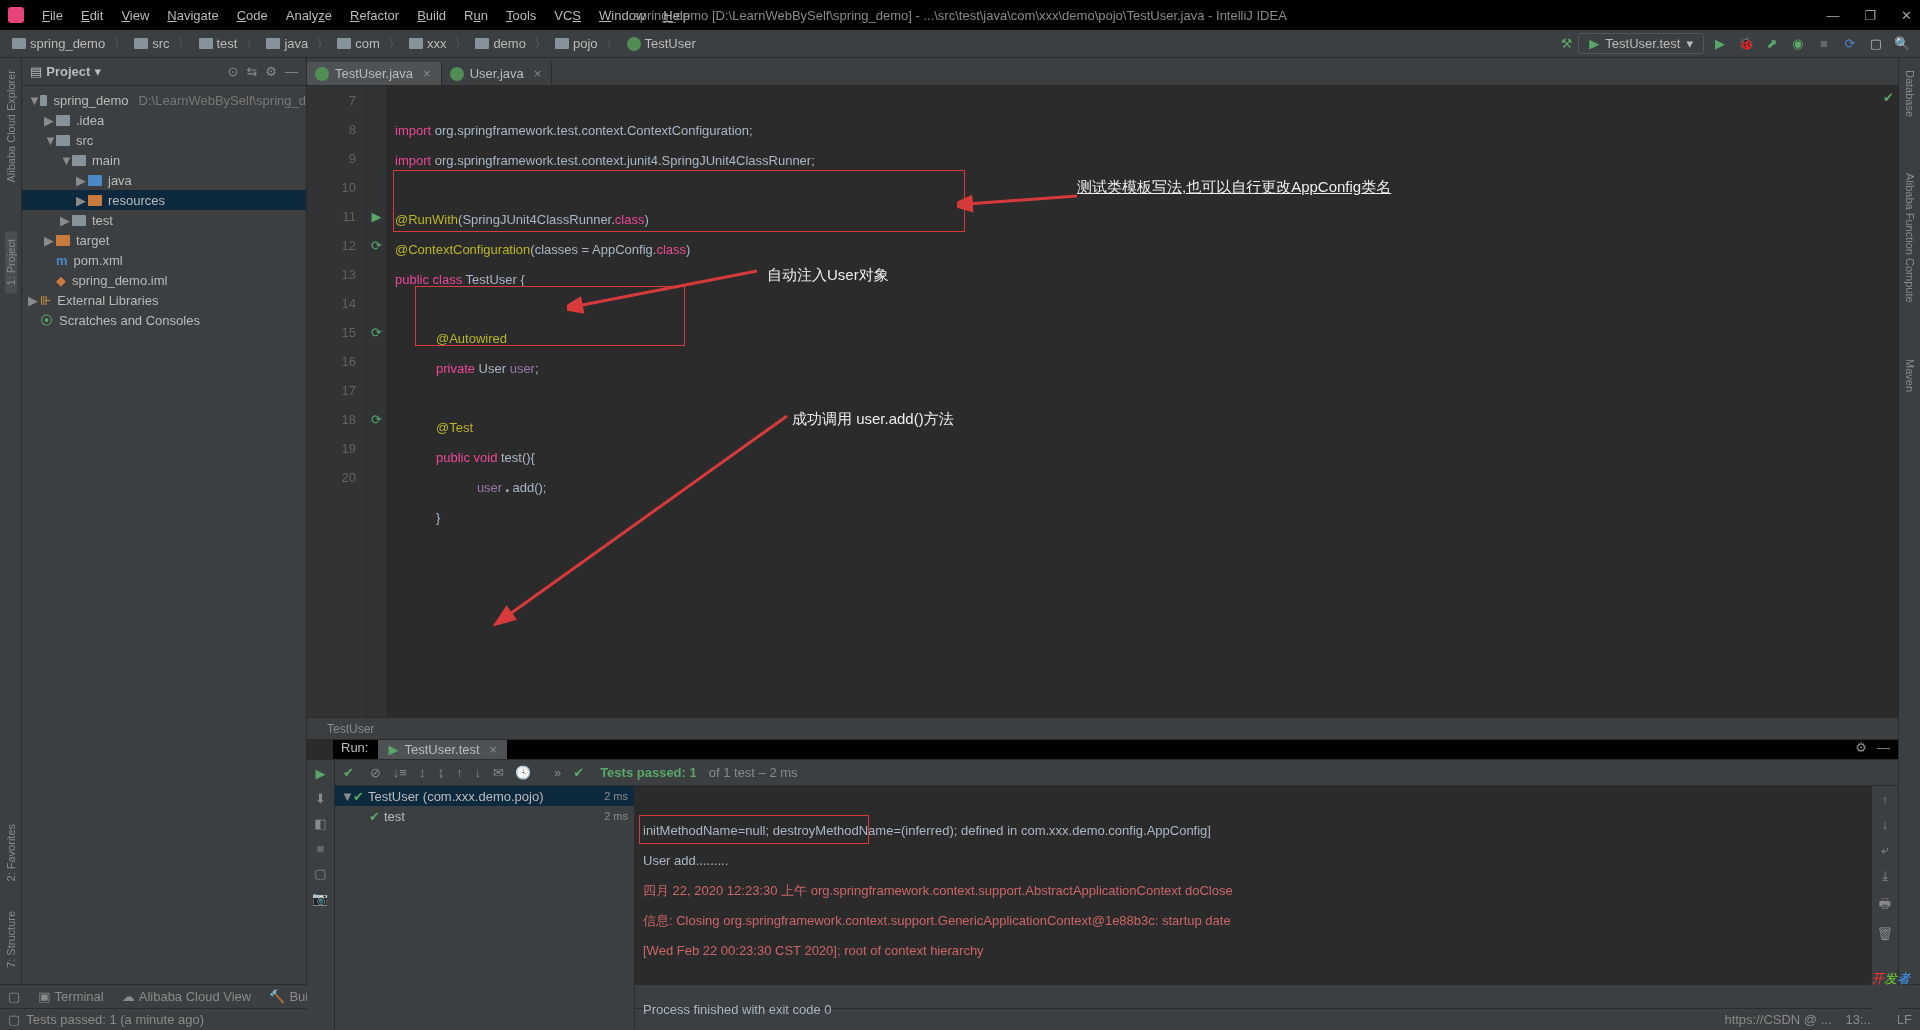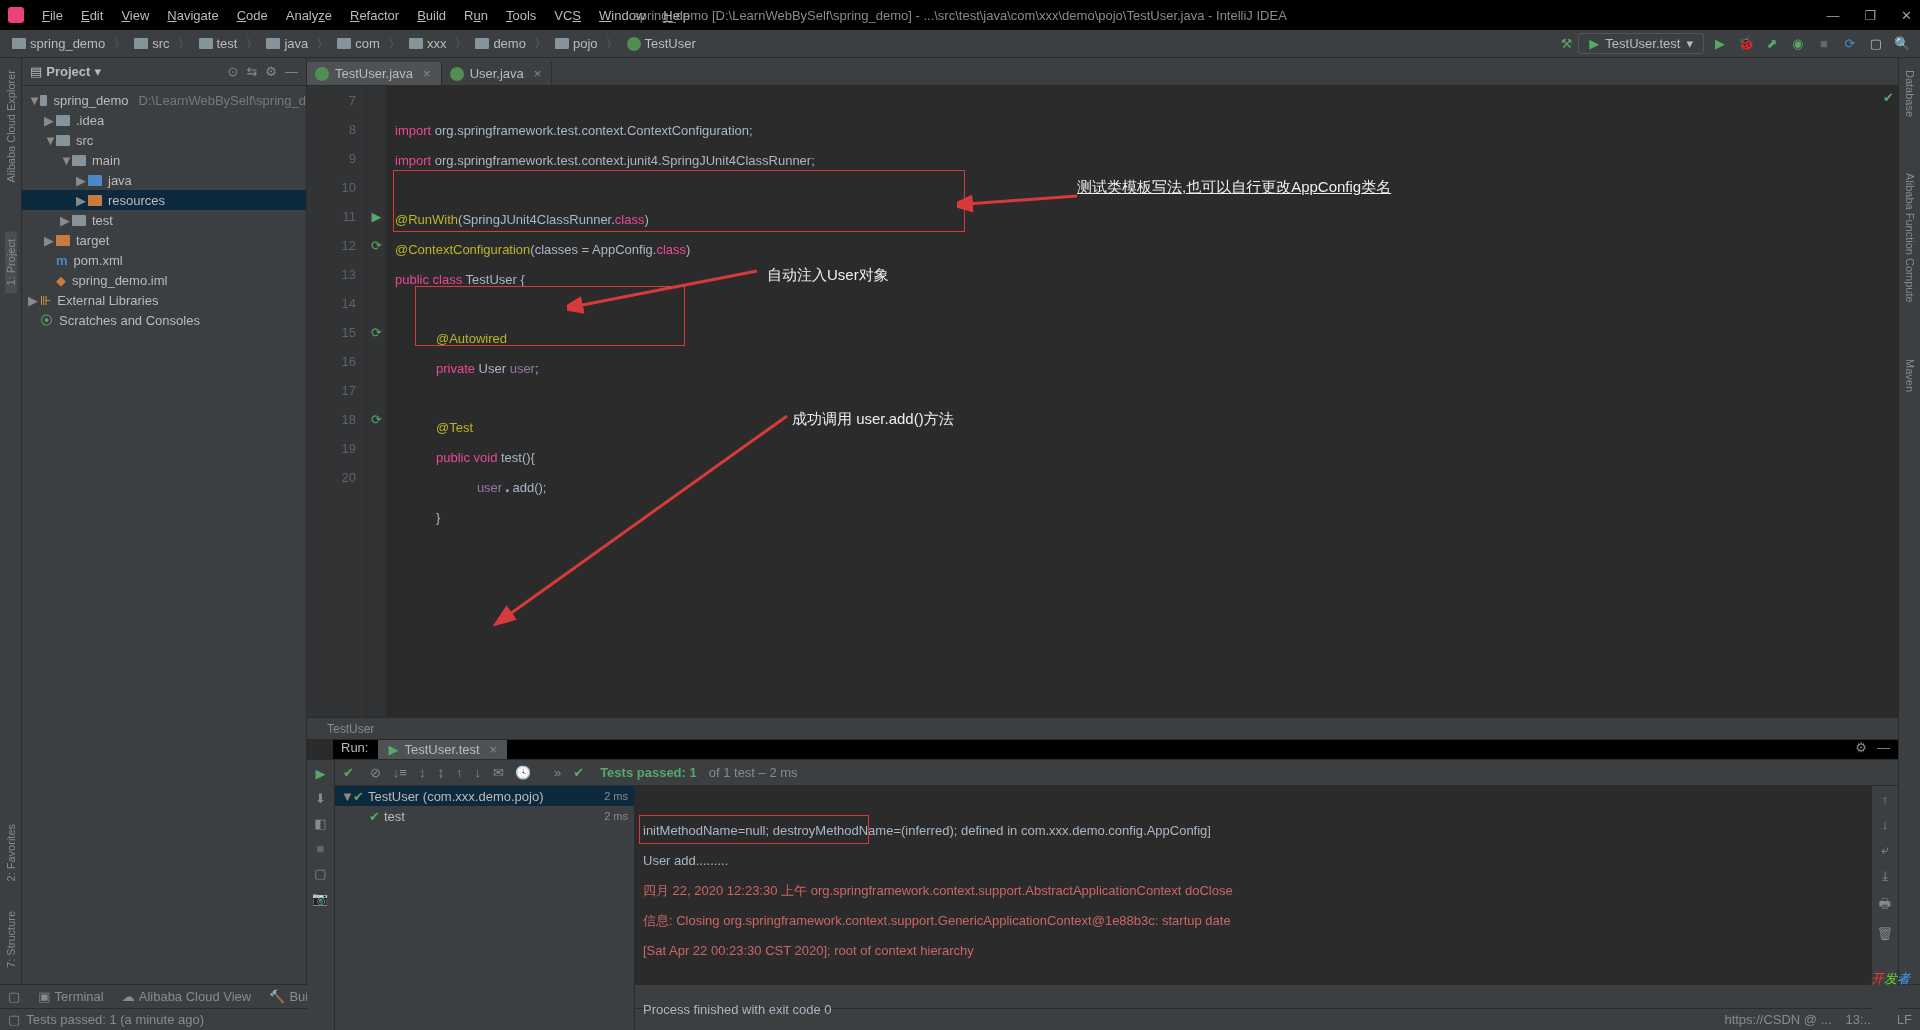--- a/index.html
+++ b/index.html
@@ -401,21 +401,21 @@
                   <span class="green-check">✔</span>
                   <span>test</span>
                   <span class="time">2 ms</span>
                 </div>
               </div>
             <div class="console">
 <span>initMethodName=null; destroyMethodName=(inferred); defined in com.xxx.demo.config.AppConfig]</span>
 <span>User add.........</span>
 <span class="red">四月 22, 2020 12:23:30 上午 org.springframework.context.support.AbstractApplicationContext doClose</span>
 <span class="red">信息: Closing org.springframework.context.support.GenericApplicationContext@1e88b3c: startup date</span>
-<span class="red">[Sat Apr 22 00:23:30 CST 2020]; root of context hierarchy</span>
+<span class="red">[Wed Feb 22 00:23:30 CST 2020]; root of context hierarchy</span>
 
 <span>Process finished with exit code 0</span>
               <div class="redbox" style="left:4px;top:29px;width:230px;height:29px;"></div>
             </div>
             <div class="console-right-tools">
               <span>↑</span>
               <span>↓</span>
               <span>⤶</span>
               <span>⤓</span>
               <span>🖶</span>

